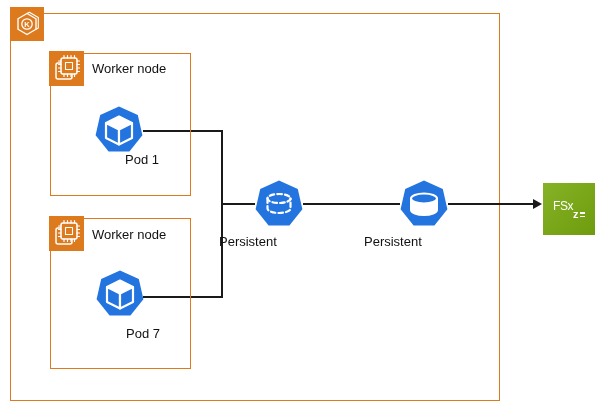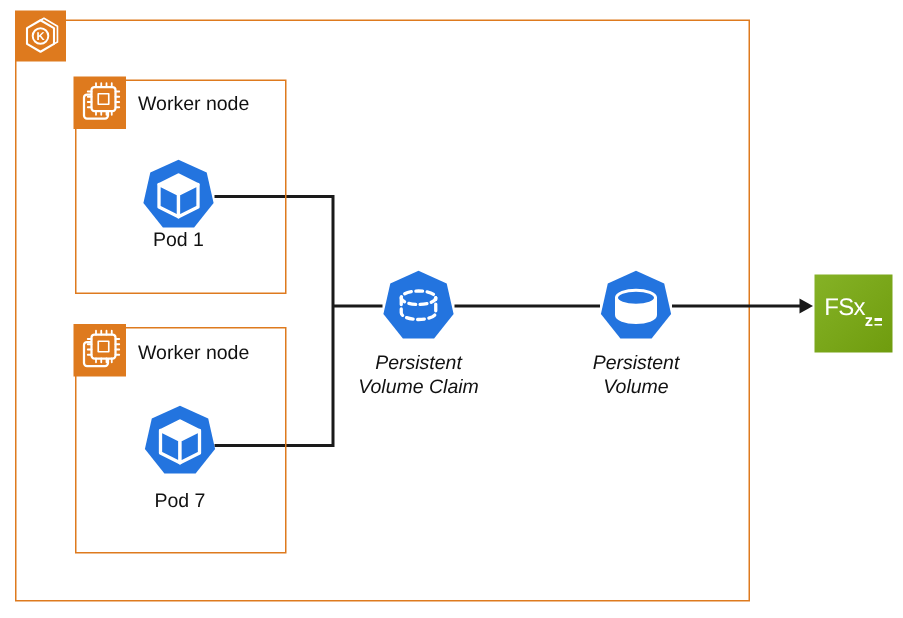--- a/index.html
+++ b/index.html
@@ -10,24 +10,24 @@
   }
   .box{position:absolute;border:1px solid var(--orange);box-sizing:border-box;background:transparent;}
   .cluster-box{left:10px;top:13px;width:490px;height:388px;}
   .worker-box-1{left:50px;top:53px;width:141px;height:143px;}
   .worker-box-2{left:50px;top:218px;width:141px;height:151px;}
 
   .lbl{position:absolute;font-size:13px;line-height:15px;white-space:nowrap;}
   .cluster-label{left:54px;top:16px;}
   .worker-label-1{left:92px;top:61px;}
   .worker-label-2{left:92px;top:227px;}
-  .pod-label{width:80px;text-align:center;}
+  .pod-label{width:80px;text-align:right;}
   .pod1-label{left:79px;top:152px;}
   .pod2-label{left:80px;top:326px;}
-  .two-line{width:120px;text-align:center;line-height:16px;white-space:normal;font-style:italic;}
+  .two-line{width:120px;line-height:16px;white-space:normal;}
   .pvc-label{left:219px;top:234px;}
   .pv-label{left:364px;top:234px;}
 
   .icon-sq{position:absolute;background:var(--orange);}
   .eks-pos{left:10px;top:7px;width:34px;height:34px;}
   .chip-1{left:49px;top:51px;width:35px;height:35px;}
   .chip-2{left:49px;top:216px;width:35px;height:35px;}
   .node{position:absolute;width:48px;height:48px;}
   .pod1-pos{left:95px;top:106px;}
   .pod2-pos{left:96px;top:270px;}
@@ -55,21 +55,21 @@
   .cyl-body{fill:#fff;stroke:#fff;stroke-width:2;stroke-linejoin:round;}
   .dash{stroke-dasharray:4.5 3;}
   .eks-k{fill:#fff;font-family:"Liberation Sans",sans-serif;font-size:7.5px;font-weight:bold;text-anchor:middle;}
   .chip-fill{fill:var(--orange);}
 
   
   .fsx-box{position:absolute;left:543px;top:183px;width:52px;height:52px;
     background:linear-gradient(135deg,var(--green_light),var(--green));
     display:flex;align-items:center;justify-content:center;color:#fff;}
   .fsx-glyph{display:flex;align-items:flex-start;}
-  .fsx-text{font-size:16px;line-height:16px;letter-spacing:-0.5px;}
+  .fsx-text{font-size:12px;line-height:16px;letter-spacing:-0.5px;}
   .fsx-z{font-size:11px;line-height:11px;margin-top:11px;font-weight:bold;}
   .fsx-eq{display:flex;flex-direction:column;gap:2px;margin-top:14px;margin-left:1.5px;}
   .fsx-eq i{display:block;width:5px;height:1.5px;background:#fff;}
 </style>
 </head>
 <body>
 
 <div class="canvas">
 
   <div class="box cluster-box"></div>
@@ -145,33 +145,31 @@
 
   <div class="node pvc-pos">
     <svg viewBox="0 0 48 48">
       <polygon class="hept" points="24,0.5 42.8,9 47.4,29.3 34.4,45.6 13.6,45.6 0.6,29.3 5.2,9"></polygon>
       <ellipse class="ws dash" stroke-width="2.2" cx="24" cy="18.5" rx="11.5" ry="4.5"></ellipse>
       <path class="ws dash" stroke-width="2.2" d="M12.5 18.5 L12.5 28.5 A11.5 4.5 0 0 0 35.5 28.5 L35.5 18.5"></path>
     </svg>
   </div>
   <div class="lbl two-line pvc-label">
     <div>Persistent</div>
-    <div>Volume Claim</div>
   </div>
 
   <div class="node pv-pos">
     <svg viewBox="0 0 48 48">
       <polygon class="hept" points="24,0.5 42.8,9 47.4,29.3 34.4,45.6 13.6,45.6 0.6,29.3 5.2,9"></polygon>
       <path class="cyl-body" d="M11 18.5 L11 30 A13 5 0 0 0 37 30 L37 18.5 Z"></path>
       <ellipse class="cyl-top" cx="24" cy="18.5" rx="13" ry="5"></ellipse>
     </svg>
   </div>
   <div class="lbl two-line pv-label">
     <div>Persistent</div>
-    <div>Volume</div>
   </div>
 
   <div class="fsx-box">
     <div class="fsx-glyph">
       <span class="fsx-text">FSx</span>
         <span class="fsx-z">z</span>
         <span class="fsx-eq">
           <i></i>
           <i></i>
         </span>

